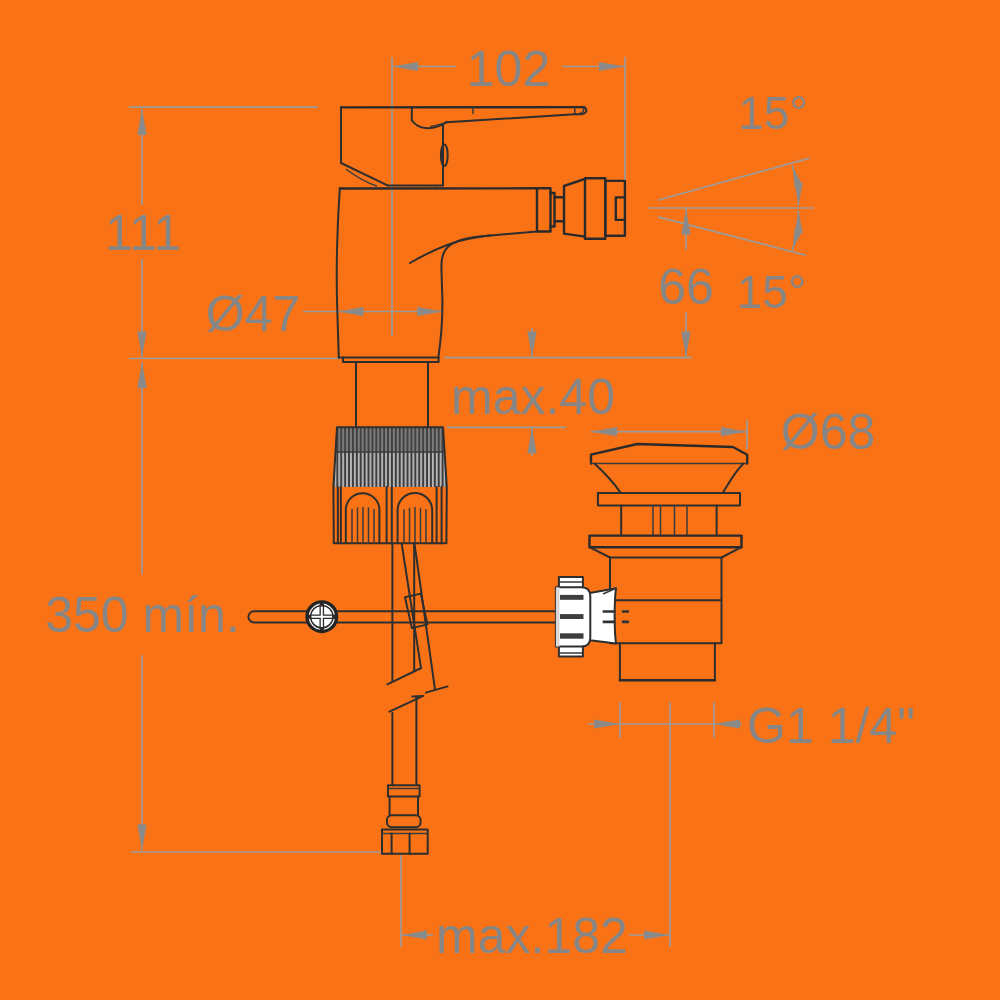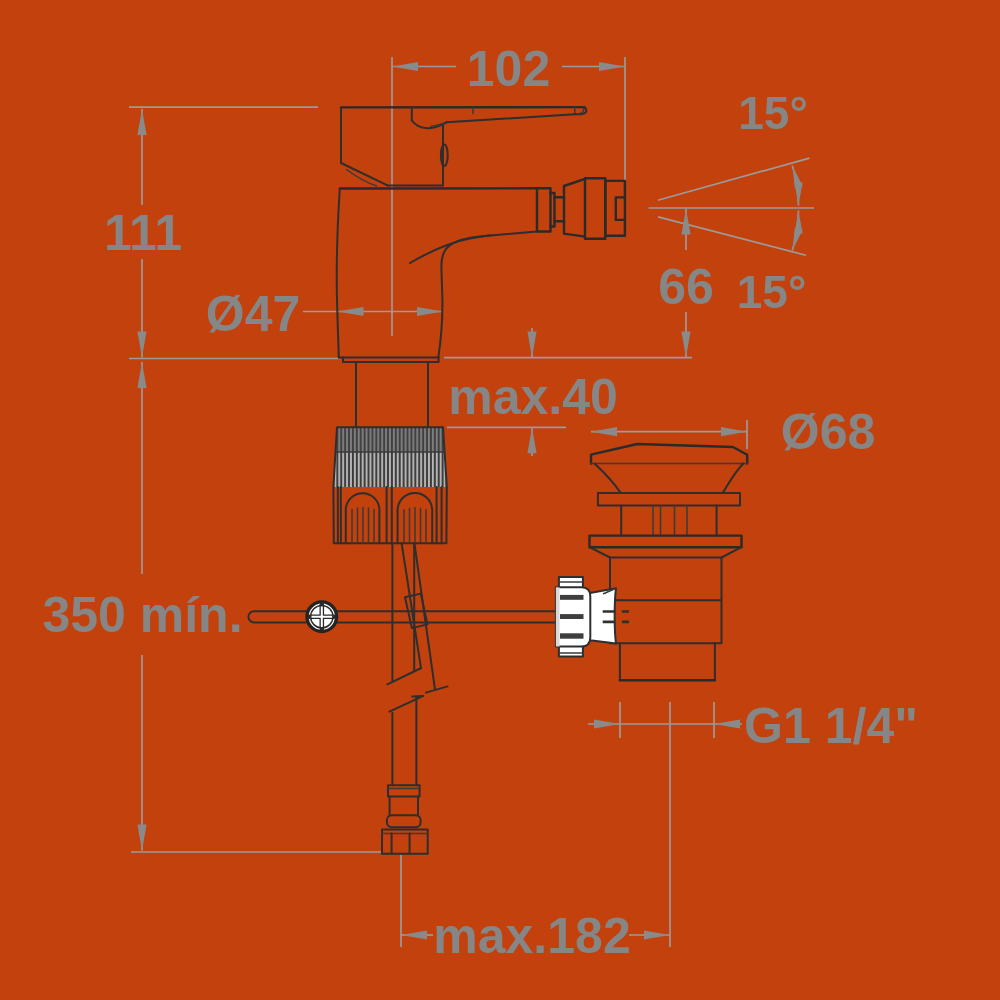--- a/index.html
+++ b/index.html
@@ -1,16 +1,16 @@
 <!DOCTYPE html>
 <html><head>
 <meta charset="utf-8">
 <style>
   html,body{margin:0;padding:0;background:#ffffff;}
-  .sheet{width:1000px;height:1000px;background:#c2410c;position:relative;overflow:hidden;font-weight:bold;}
+  .sheet{width:1000px;height:1000px;background:#f97316;position:relative;overflow:hidden;}
   svg{display:block;}
   text{font-family:"Liberation Sans", sans-serif;fill:#868686;}
   .t50{font-size:50px;}
   .t46{font-size:46px;}
   .draw{stroke:#2e2e2e;stroke-width:2;fill:none;stroke-linecap:round;stroke-linejoin:round;}
   .drawT{stroke:#2a2a2a;stroke-width:2.4;fill:none;stroke-linecap:round;stroke-linejoin:round;}
   .thin{stroke:#3a3a3a;stroke-width:1.5;fill:none;stroke-linecap:round;}
   .dim{stroke:#9b9b9b;stroke-width:1.7;fill:none;stroke-linecap:butt;}
   .arr{fill:#8a8a8a;stroke:none;}
   .whitefill{fill:#ffffff;}

